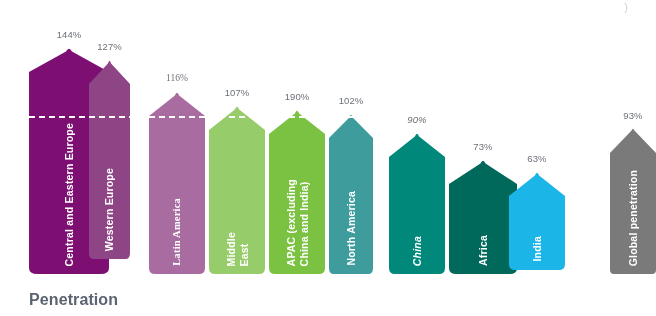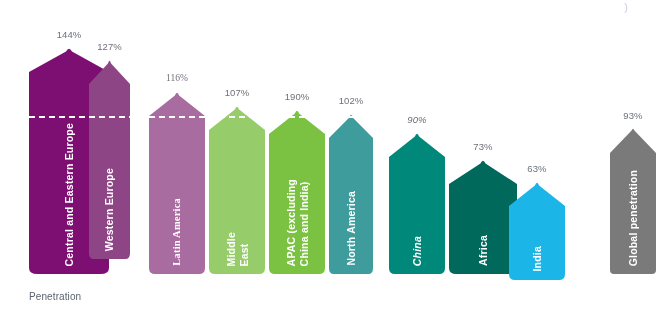--- a/index.html
+++ b/index.html
@@ -85,22 +85,22 @@
   .ref-line {
     position: absolute;
     height: 0;
     border-top: 2px dashed #ffffff;
     z-index: 5;
   }
   .axis-caption {
     position: absolute;
     left: 29px;
     top: 291px;
-    font-size: 10px;
-    font-weight: normal;
+    font-size: 16px;
+    font-weight: bold;
     color: #5b6470;
     letter-spacing: 0.1px;
     text-align: right;
   }
 </style>
 </head>
 <body>
 
 <div id="chart-root">
 
@@ -190,21 +190,21 @@
         <div class="value-label">73%</div>
         <div class="arrow">
           <svg viewBox="0 0 56 116" preserveAspectRatio="none">
             <path d="M 6 116 L 50 116 Q 56 116 56 110 L 56 26 L 30.1 5.4 Q 28 0 25.9 5.4 L 0 26 L 0 110 Q 0 116 6 116 Z" fill="#00695c"></path>
           </svg>
         </div>
         <div class="bar-label">
           <span>Africa</span>
         </div>
       </div>
-      <div class="bar-group" style="left: 509px; width: 56px; height: 100px; bottom: 0;">
+      <div class="bar-group" style="left: 509px; width: 56px; height: 100px; bottom: 10px;">
         <div class="value-label">63%</div>
         <div class="arrow">
           <svg viewBox="0 0 56 100" preserveAspectRatio="none">
             <path d="M 6 100 L 50 100 Q 56 100 56 94 L 56 26 L 30.1 5.4 Q 28 0 25.9 5.4 L 0 26 L 0 94 Q 0 100 6 100 Z" fill="#1cb5e8"></path>
           </svg>
         </div>
         <div class="bar-label">
           <span>India</span>
         </div>
       </div>

